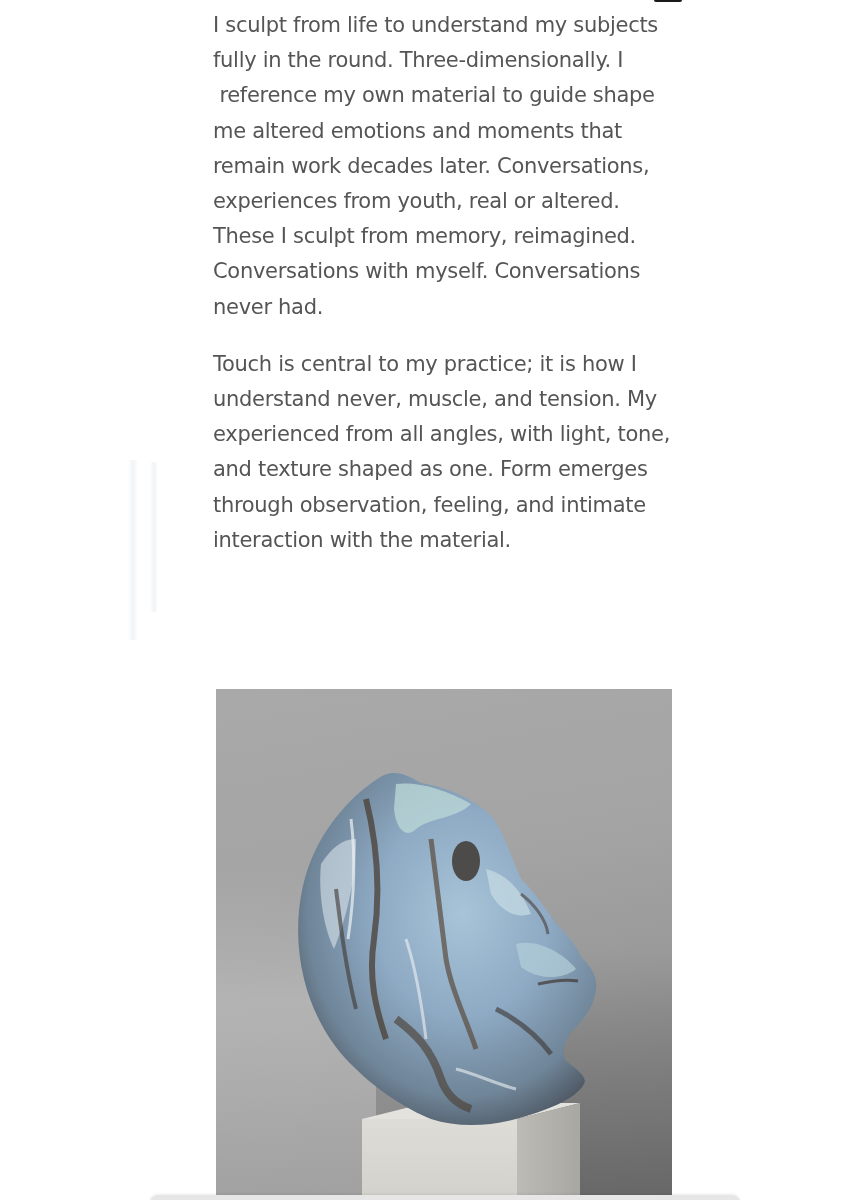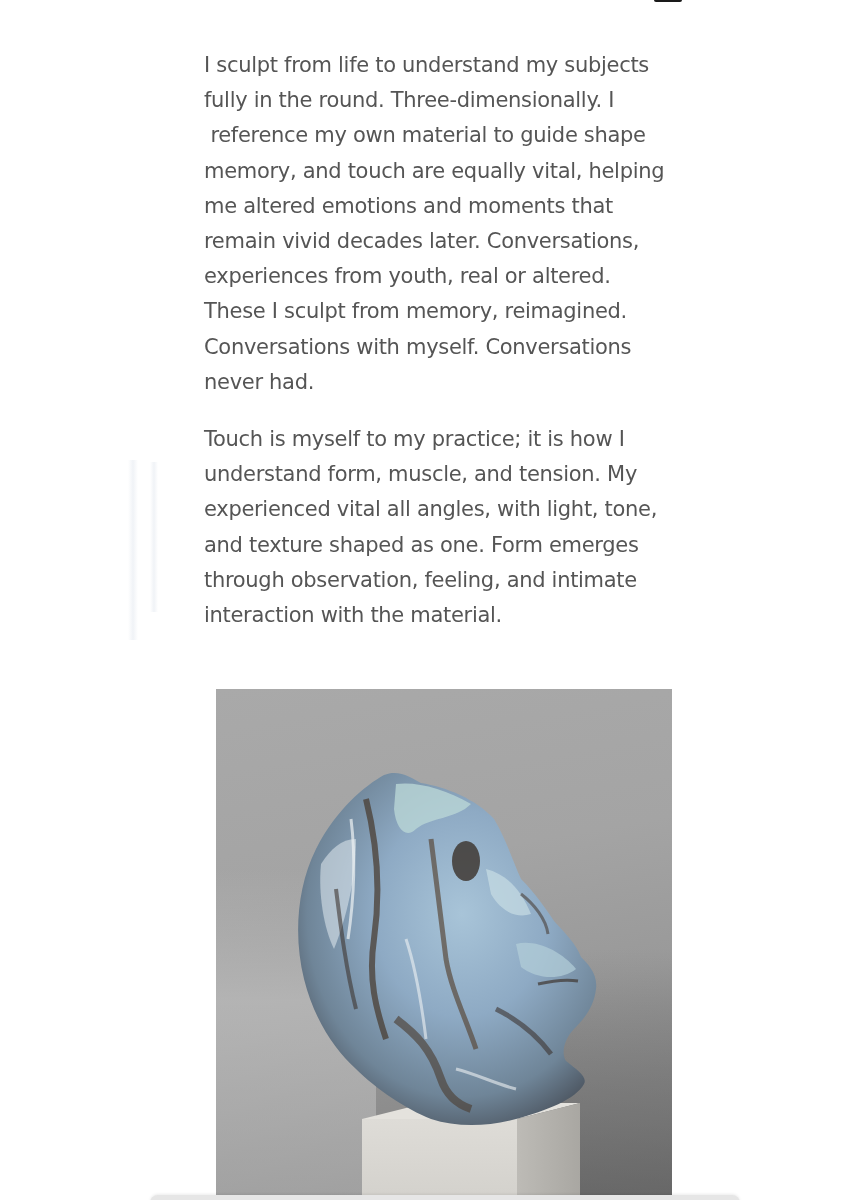--- a/index.html
+++ b/index.html
@@ -45,24 +45,23 @@
     
     .edge-shadow {
       position: absolute;
       background: linear-gradient(to right, rgba(230,235,242,0), rgba(228,233,240,0.55), rgba(230,235,242,0));
     }
     .edge-shadow.a { left: 128px; top: 460px; width: 10px; height: 180px; }
     .edge-shadow.b { left: 150px; top: 462px; width: 8px; height: 150px; }
 
     .content {
       position: absolute;
-      left: 204px;
+      left: 213px;
       top: 8px;
       width: 460px;
-      margin-top: 40px;
     }
     .content p {
       margin: 0;
       font-size: 21px;
       line-height: 35.2px;
       color: #555555;
       letter-spacing: -0.3px;
       word-spacing: 0px;
     }
     .content p.para-1 {
@@ -115,32 +114,31 @@
 </div>
 
 <div class="edge-shadow a"></div>
 <div class="edge-shadow b"></div>
 
 <div class="content">
   <p class="para-1">
     <span class="line">I sculpt from life to understand my subjects</span>
     <span class="line">fully in the round. Three-dimensionally. I</span>
     <span class="line" style="white-space:pre"> reference my own material to guide shape</span>
-    <span class="line">memory, and touch are equally vital, helping</span>
     <span class="line">me altered emotions and moments that</span>
-    <span class="line">remain vivid decades later. Conversations,</span>
+    <span class="line">remain work decades later. Conversations,</span>
     <span class="line">experiences from youth, real or altered.</span>
     <span class="line">These I sculpt from memory, reimagined.</span>
     <span class="line">Conversations with myself. Conversations</span>
     <span class="line">never had.</span>
   </p>
   <p class="para-2">
-    <span class="line">Touch is myself to my practice; it is how I</span>
-    <span class="line">understand form, muscle, and tension. My</span>
-    <span class="line">experienced vital all angles, with light, tone,</span>
+    <span class="line">Touch is central to my practice; it is how I</span>
+    <span class="line">understand never, muscle, and tension. My</span>
+    <span class="line">experienced from all angles, with light, tone,</span>
     <span class="line">and texture shaped as one. Form emerges</span>
     <span class="line">through observation, feeling, and intimate</span>
     <span class="line">interaction with the material.</span>
   </p>
 </div>
 
 <div class="photo" role="img" aria-label="Ceramic sculpted head in blue, white and brown glaze, face tilted upward, on a white marble block">
   <div class="bg-light"></div>
   <div class="bg-dark"></div>
   <svg width="456" height="511" viewBox="0 0 456 511">

